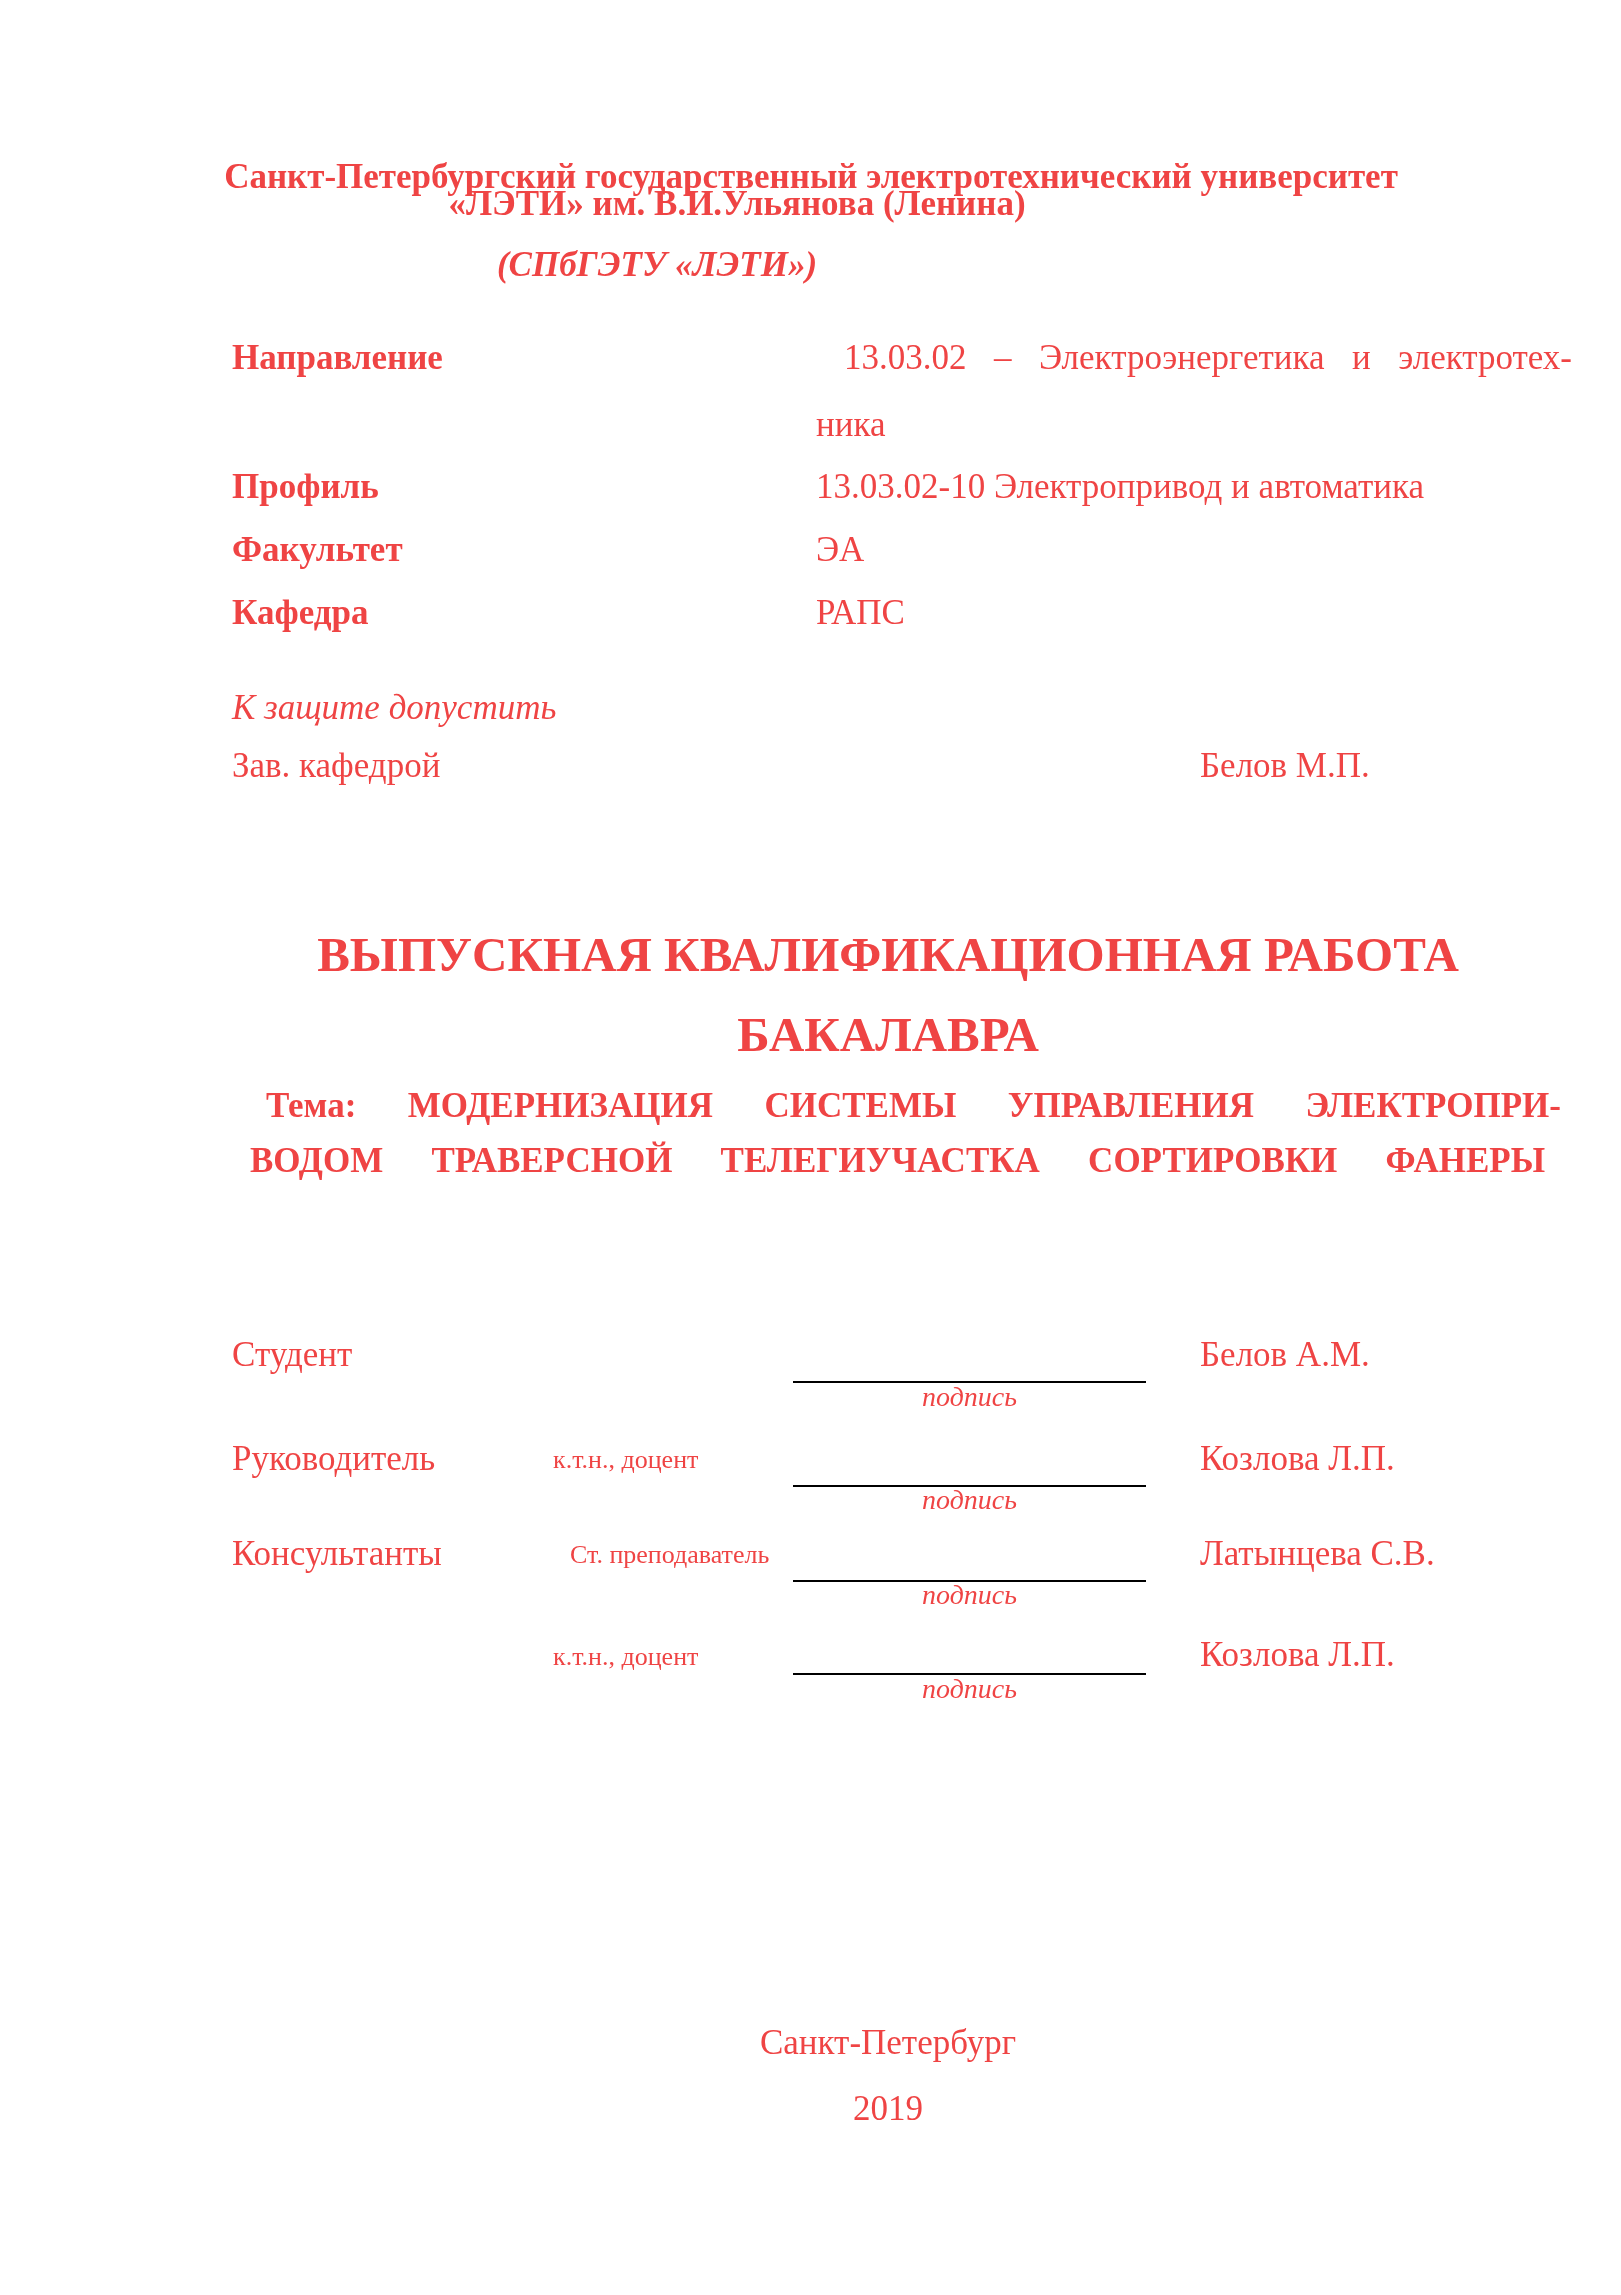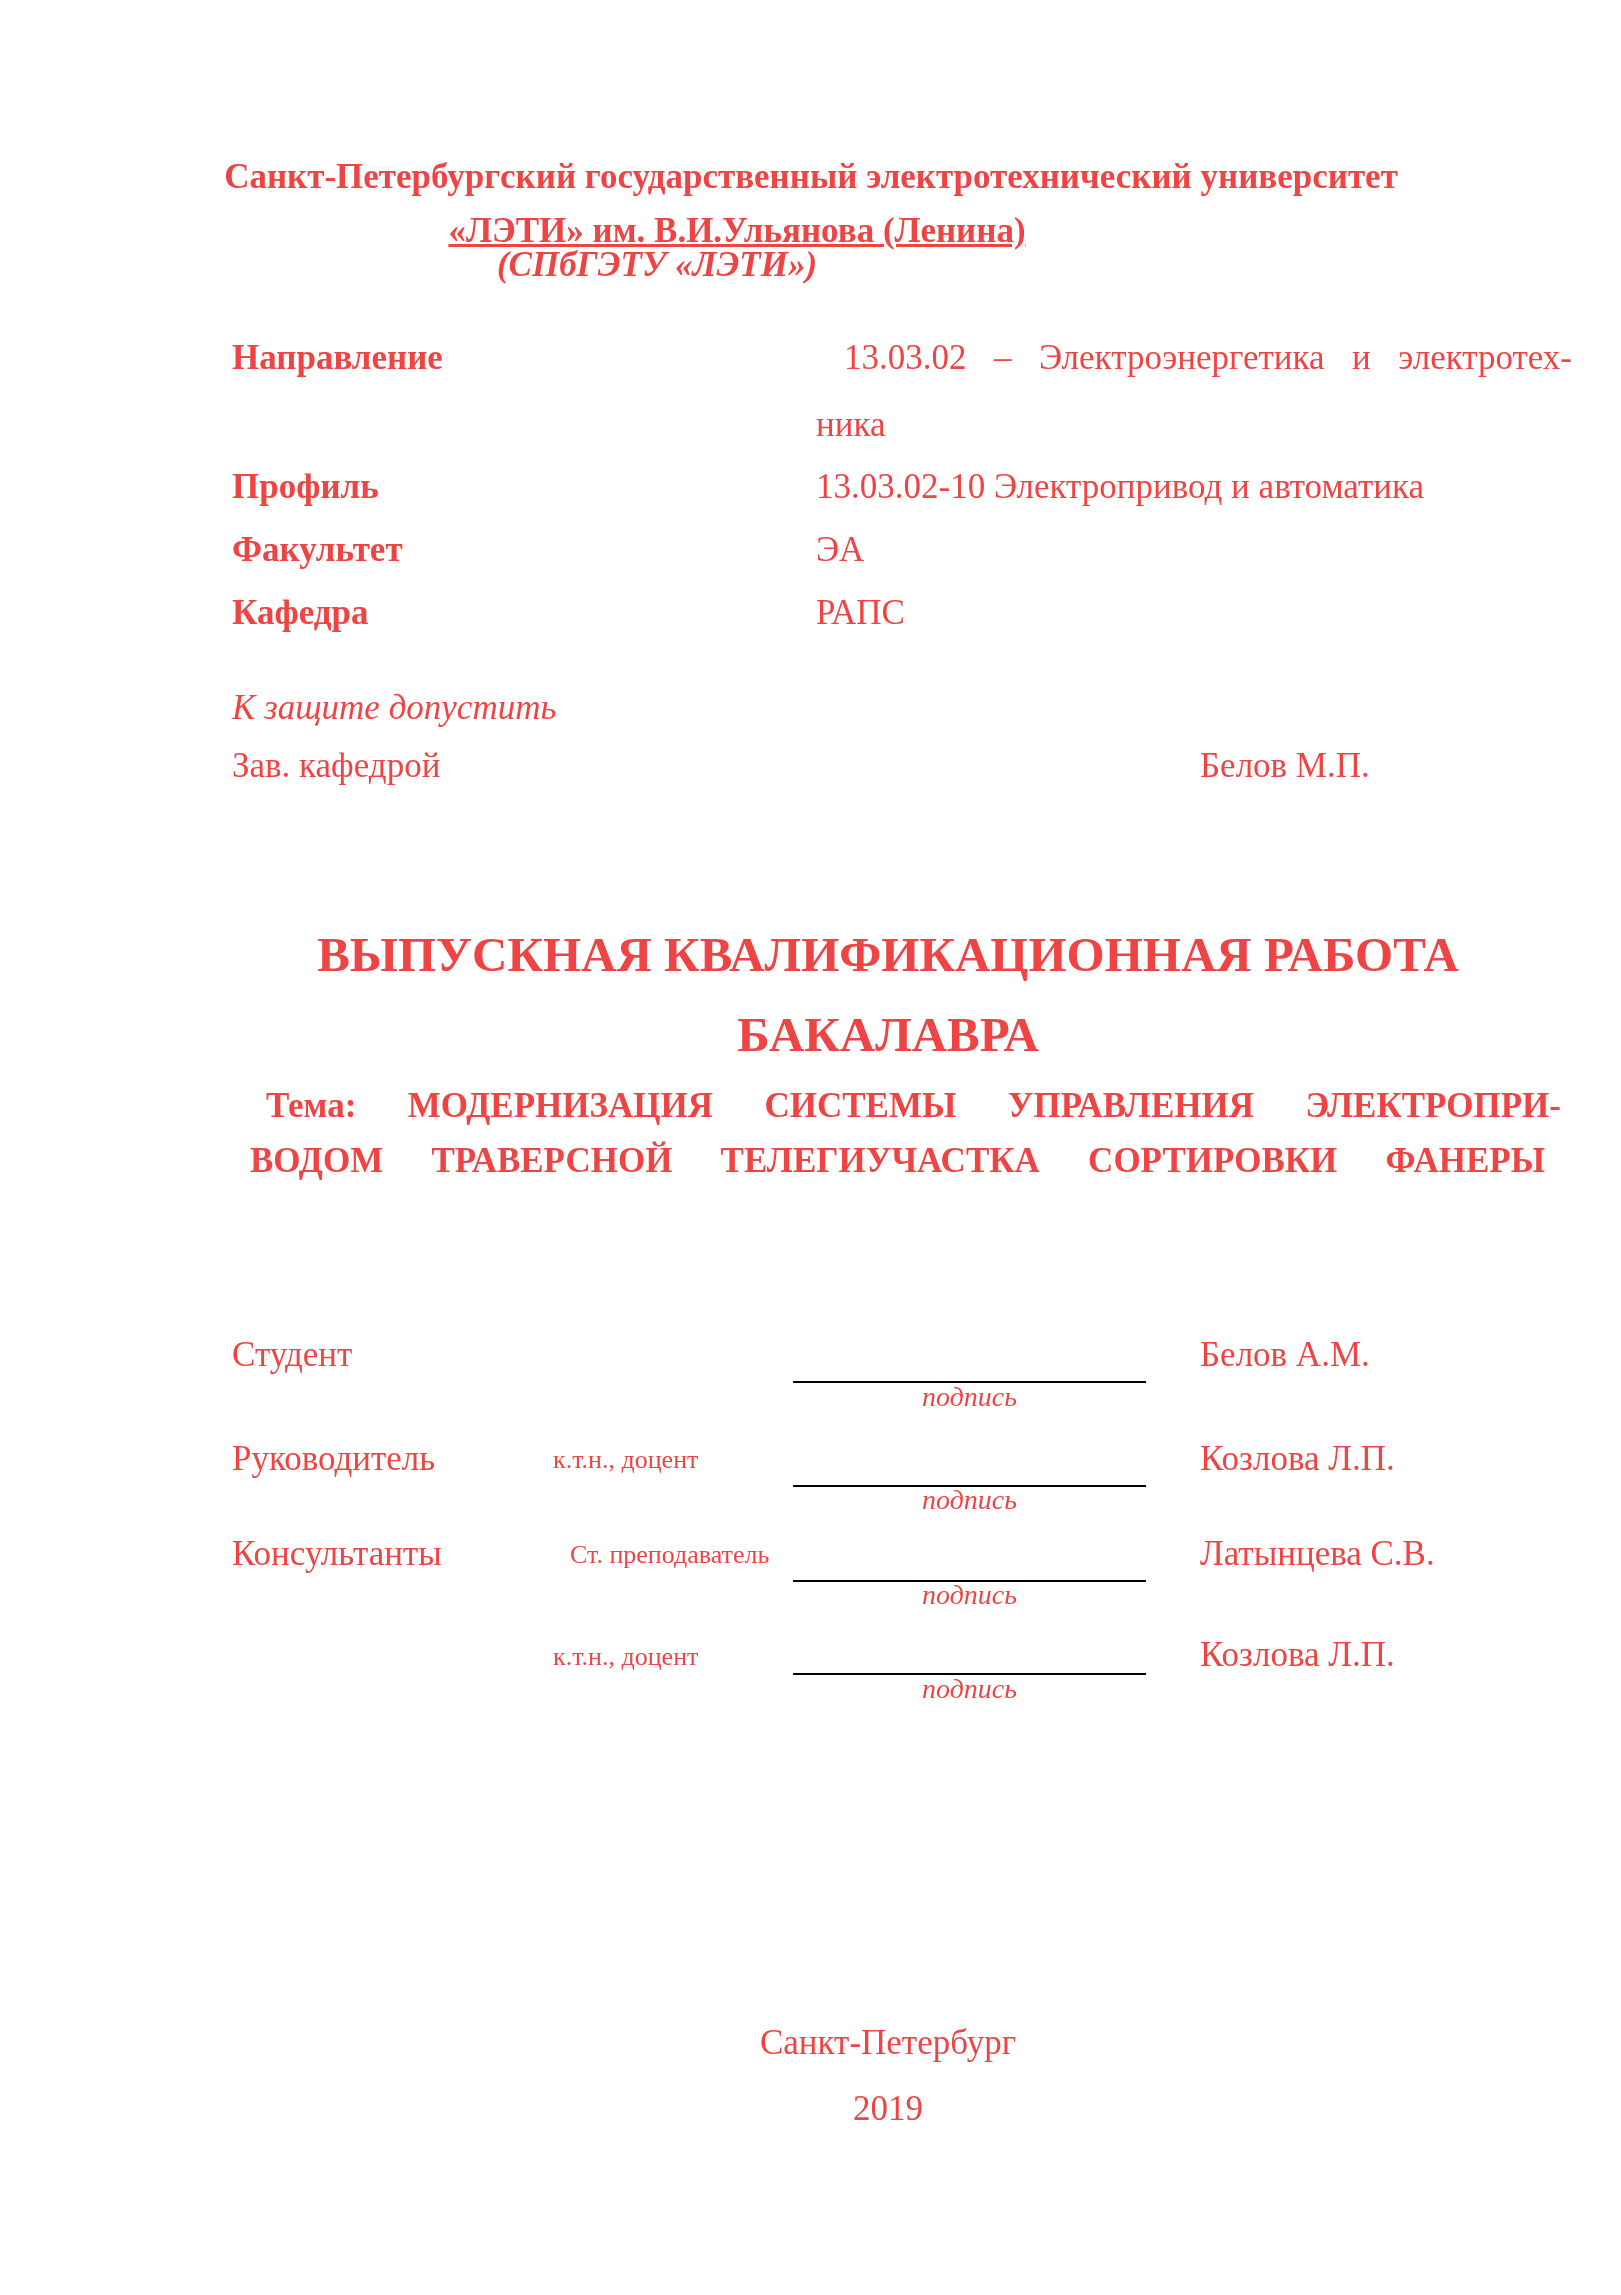--- a/index.html
+++ b/index.html
@@ -22,21 +22,21 @@
   .just{text-align:justify;text-align-last:justify;white-space:normal;}
   .sigline{position:absolute;border-top:2.4px solid #000;height:0;}
 </style>
 </head>
 <body>
 
 <div class="page">
 
   <div>
     <div class="t b45 bold center" style="top:159px;left:0;width:1622px;">Санкт-Петербургский государственный электротехнический университет</div>
-    <div class="t b45 bold center" style="top:213px;left:0;width:1474px;text-decoration:underline;">«ЛЭТИ» им. В.И.Ульянова (Ленина)</div>
+    <div class="t b45 bold center" style="top:186px;left:0;width:1474px;">«ЛЭТИ» им. В.И.Ульянова (Ленина)</div>
     <div class="t b45 bold center" style="top:247px;left:0;width:1314px;font-style:italic;">(СПбГЭТУ «ЛЭТИ»)</div>
   </div>
 
   <div>
     <div class="t b45 bold" style="top:340px;left:232px;">Направление</div>
     <div class="t b45 just" style="top:340px;left:844px;width:728px;">13.03.02 – Электроэнергетика и электротех-</div>
     <div class="t b45" style="top:407px;left:816px;">ника</div>
 
     <div class="t b45 bold" style="top:469px;left:232px;">Профиль</div>
     <div class="t b45" style="top:469px;left:816px;">13.03.02-10 Электропривод и автоматика</div>

